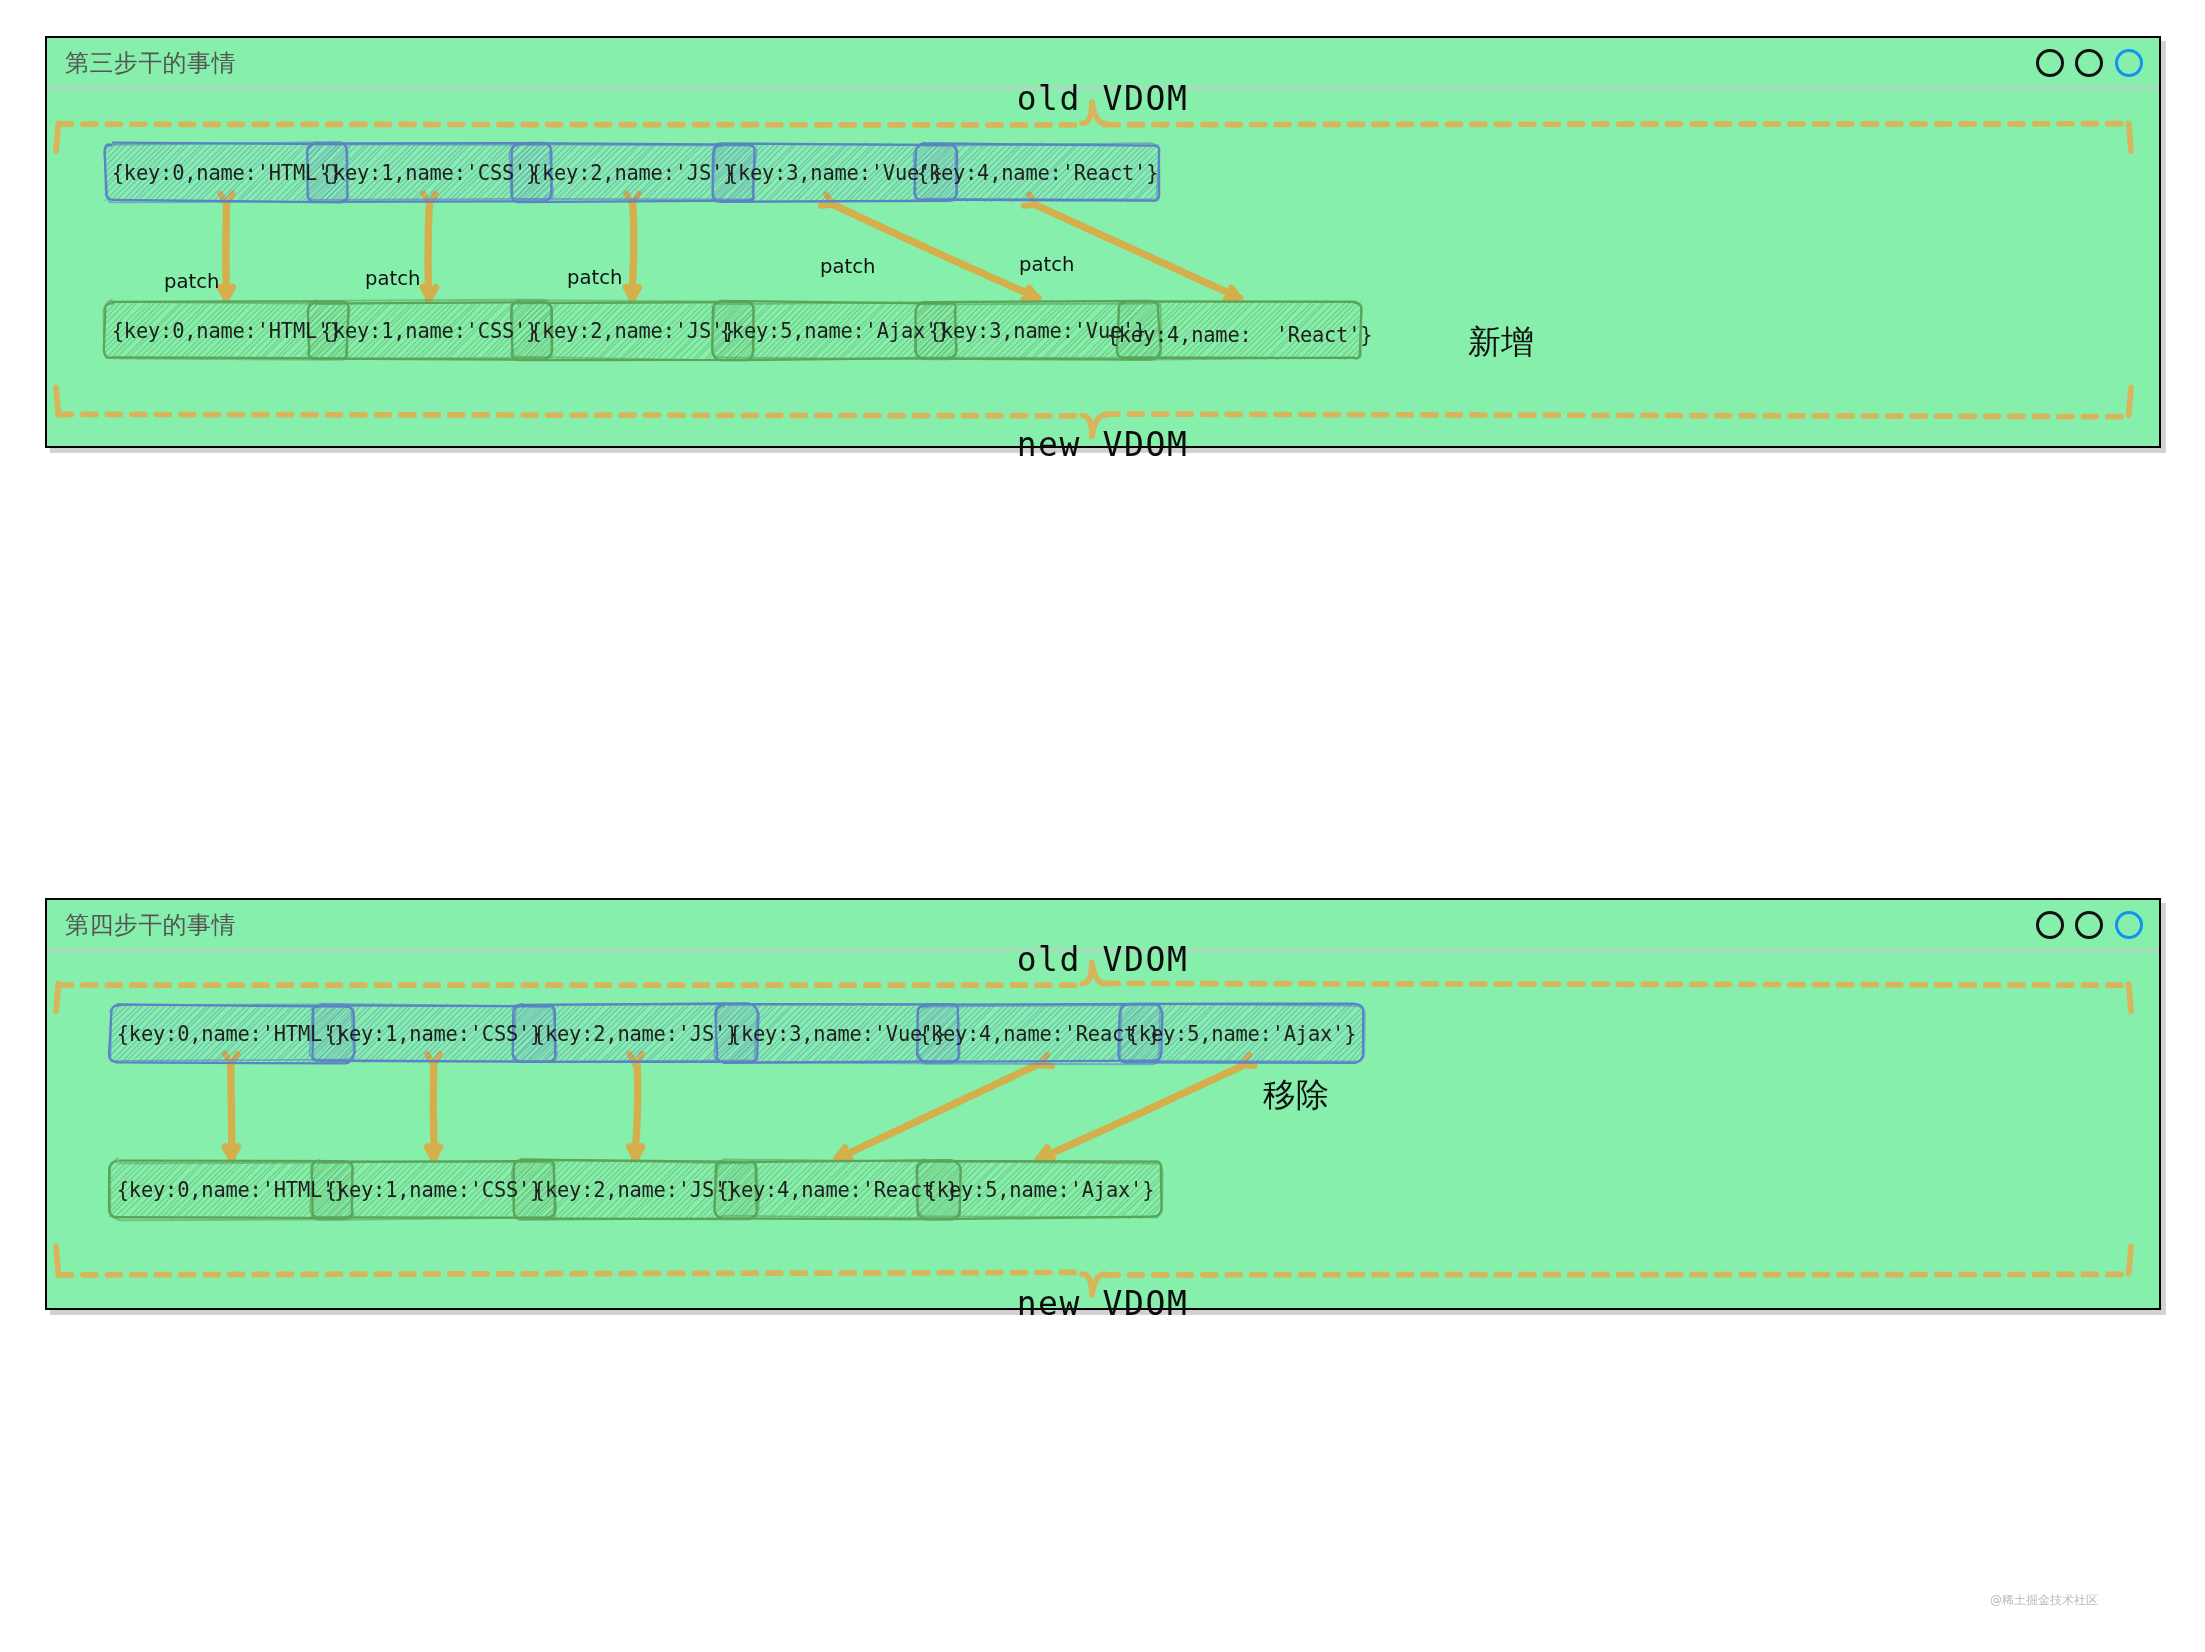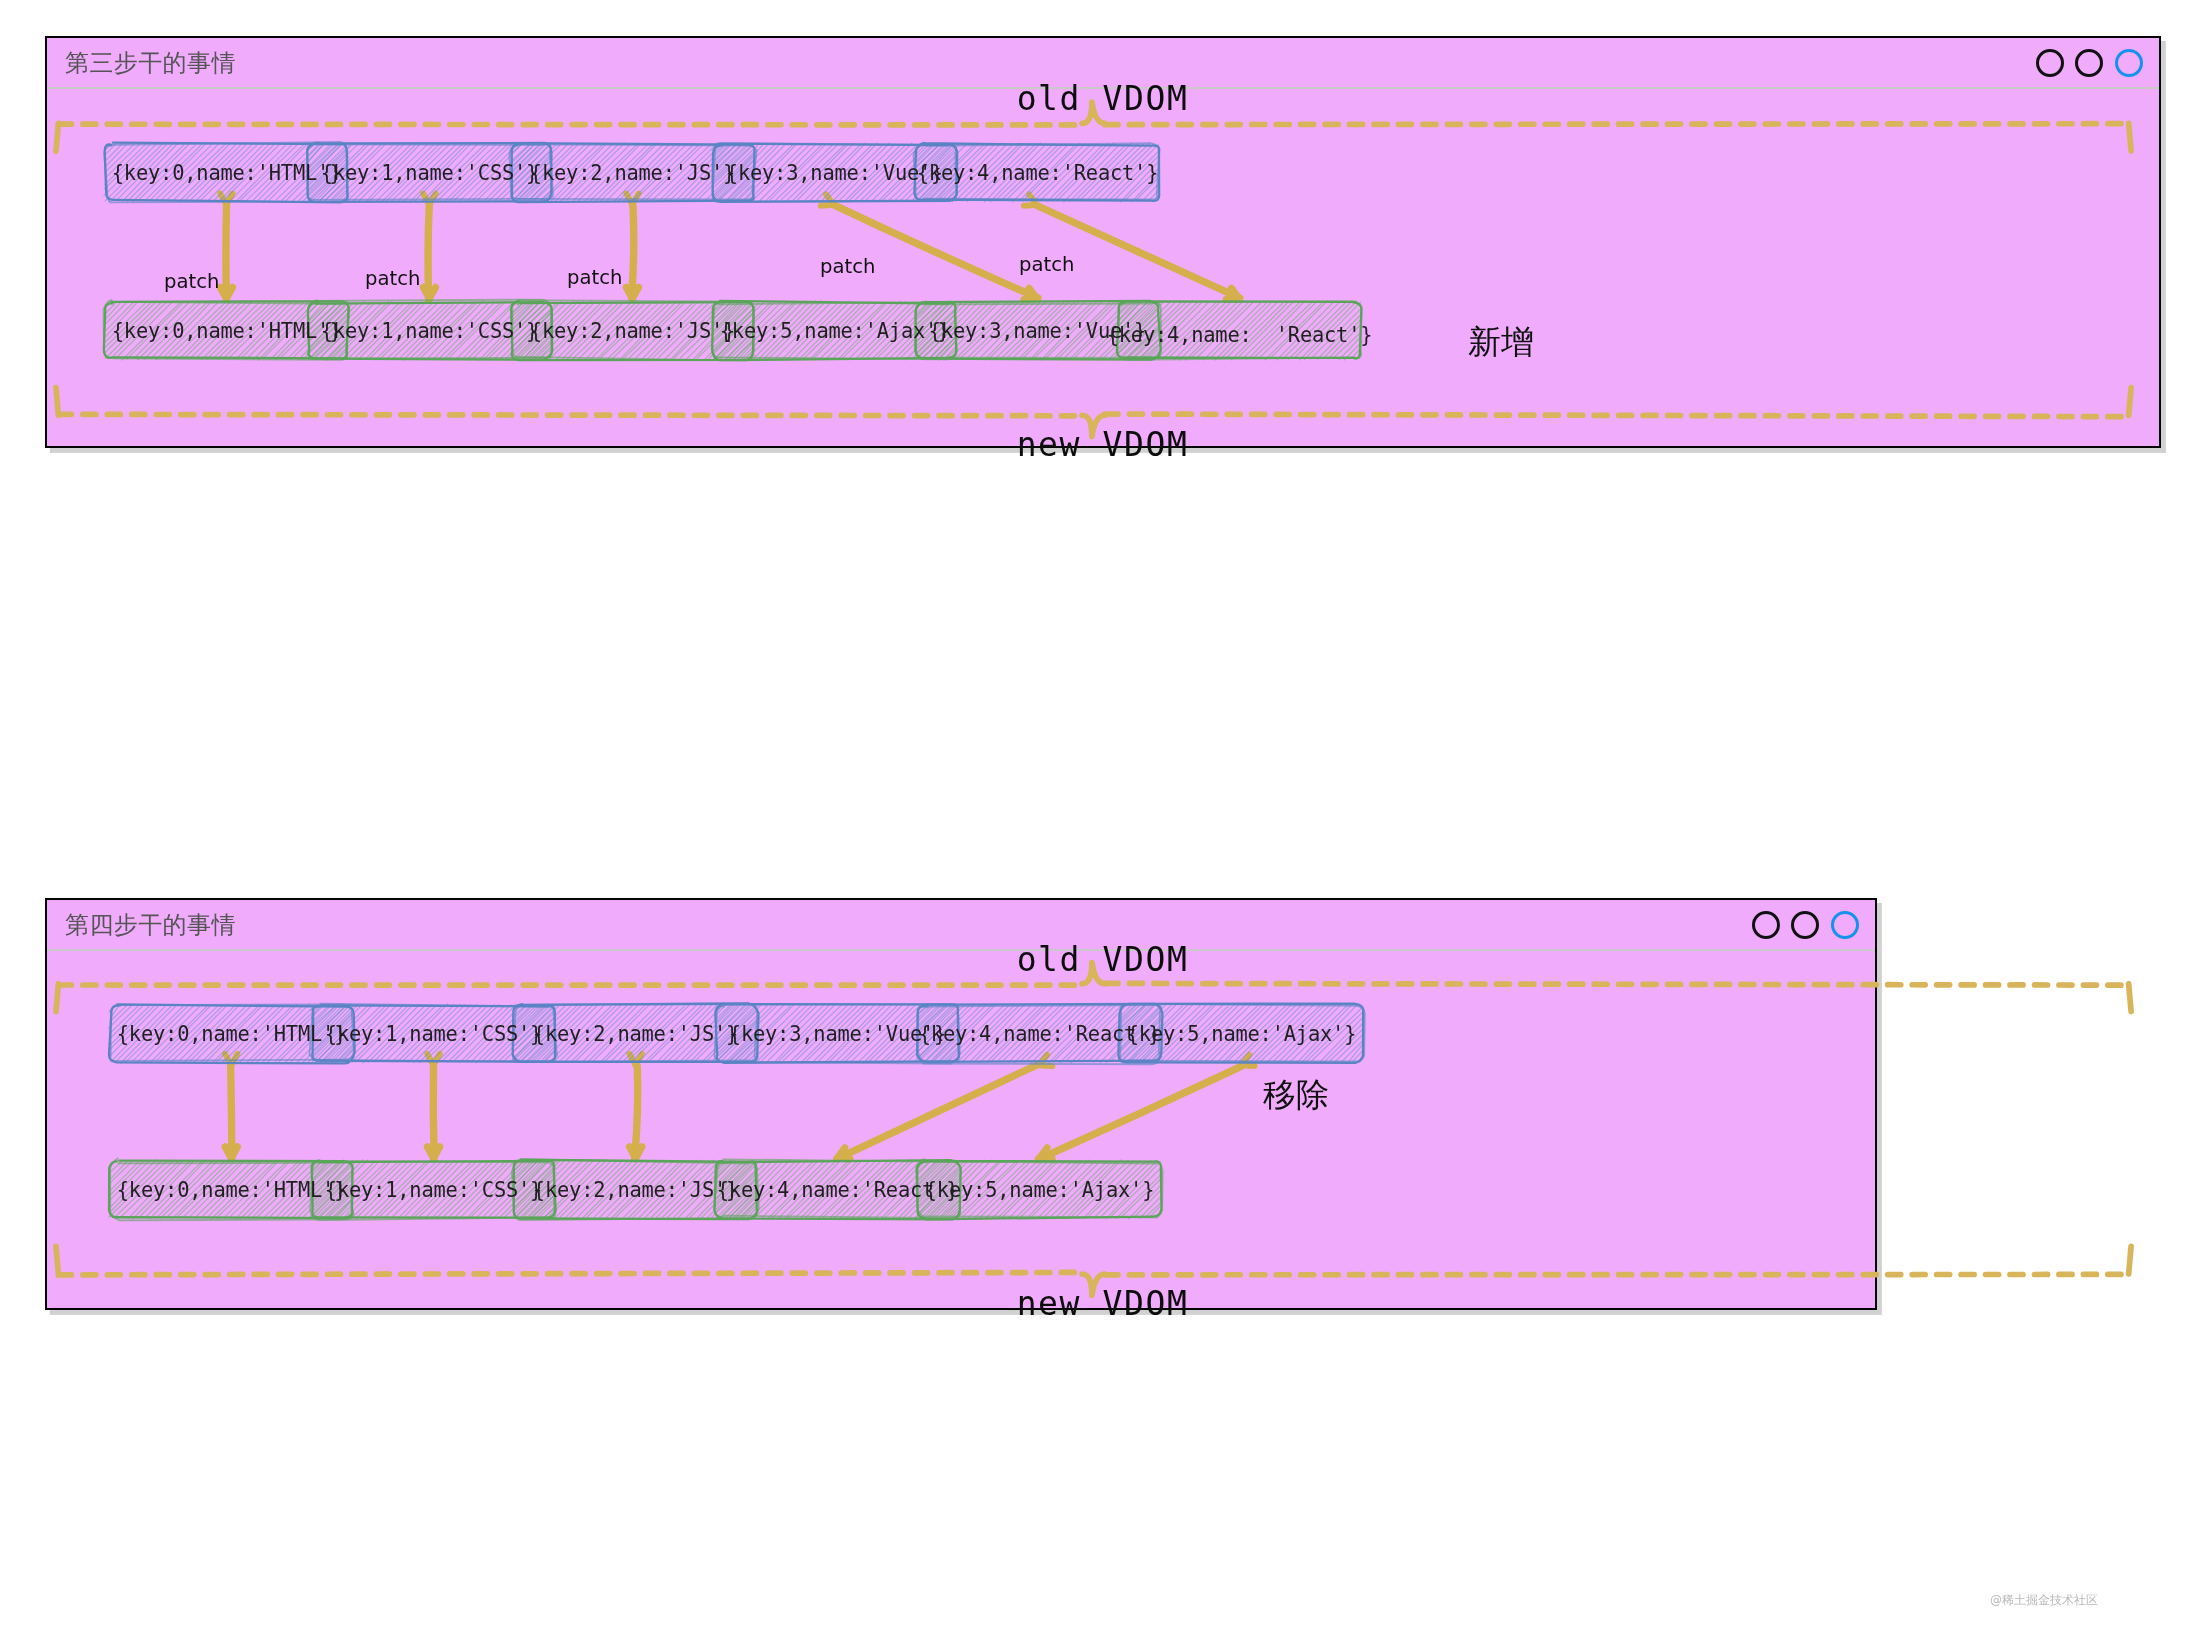--- a/index.html
+++ b/index.html
@@ -6,21 +6,21 @@
   body{
     width:2205px;height:1652px;
     font-family:"DejaVu Sans","Liberation Sans",sans-serif;
     -webkit-font-smoothing:antialiased;
   }
   #root{position:relative;width:2205px;height:1652px;overflow:hidden;background:#fff;}
 
   
   .window{
     position:absolute;
-    background:#f0abfc;
+    background:#86efac;
     border:2.4px solid #000000;
     box-shadow:4.9px 4.9px 0 0 rgba(0,0,0,0.18);
     box-sizing:border-box;
   }
   .titlebar{
     position:relative;
     height:51px;
     border-bottom:2.4px solid #c9c9c9;
     box-sizing:border-box;
     display:flex;align-items:center;
@@ -801,21 +801,21 @@
         <div class="vlabel" style="left: 0px; top: 336px; width: 2111px; text-align: center;">new VDOM</div>
         <div class="patch-label" style="left: 117px; top: 181px;">patch</div>
         <div class="patch-label" style="left: 318px; top: 178px;">patch</div>
         <div class="patch-label" style="left: 520px; top: 177px;">patch</div>
         <div class="patch-label" style="left: 773px; top: 166px;">patch</div>
         <div class="patch-label" style="left: 972px; top: 164px;">patch</div>
         <div class="cn-label" style="left: 1421px; top: 231px;">新增</div>
       </div>
   </div>
 
-  <div class="window" id="panel2" style="left:45px;top:898px;width:1832px;height:412px;">
+  <div class="window" id="panel2" style="left:45px;top:898px;width:2116px;height:412px;">
     <div class="titlebar">
       <div class="wtitle">第四步干的事情</div>
       <div class="dots">
         <div class="dot b"></div>
         <div class="dot b"></div>
         <div class="dot blue"></div>
       </div>
     </div>
     <div class="canvas" id="canvas2">
         <svg class="links" width="2111" height="359" viewBox="0 0 2589 440">

